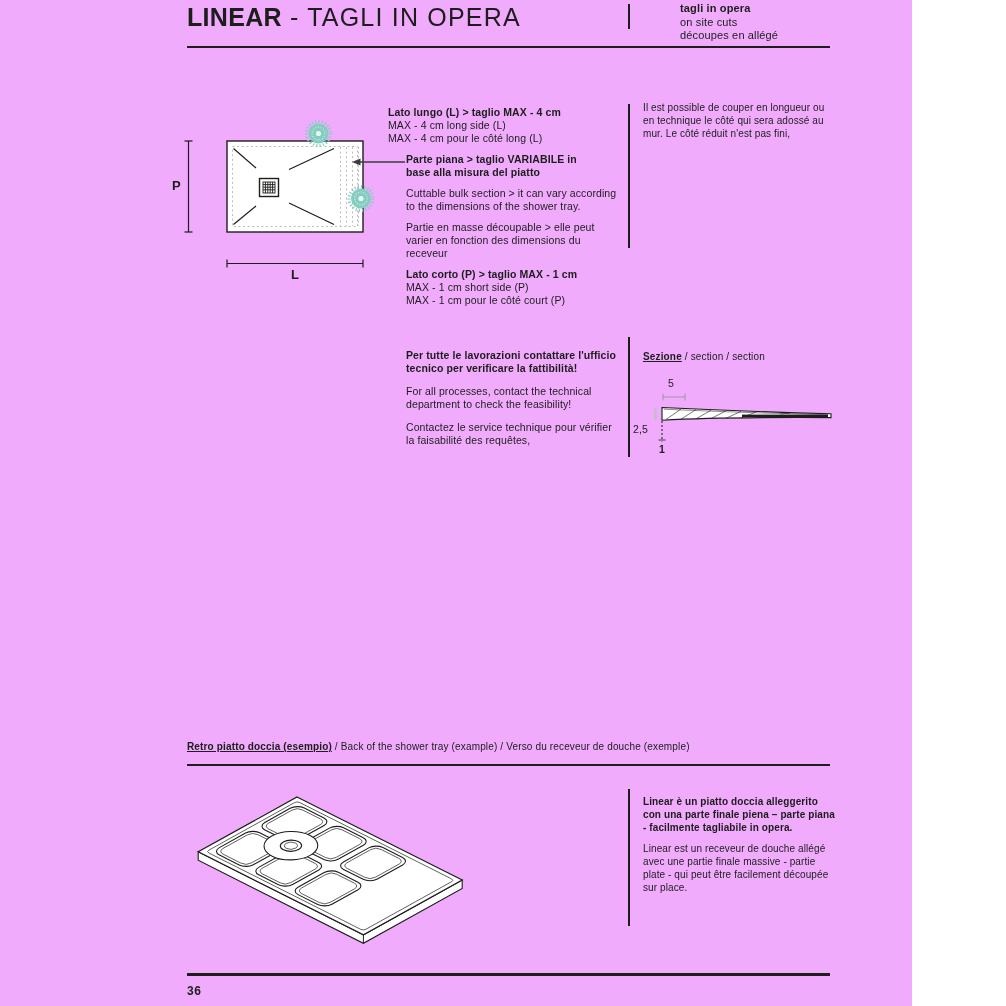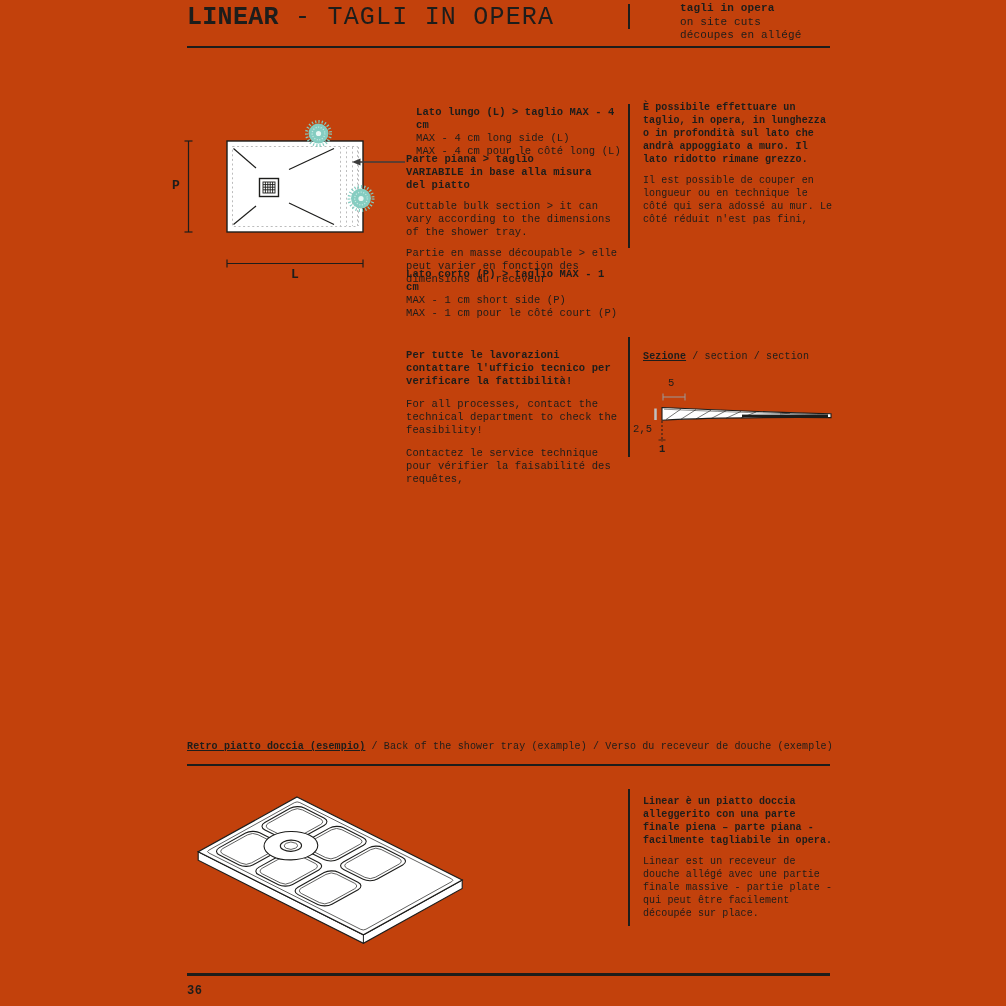--- a/index.html
+++ b/index.html
@@ -1,17 +1,17 @@
 <!DOCTYPE html>
 <html><head>
 <meta charset="utf-8">
 <style>
   html,body{margin:0;padding:0;background:#ffffff;}
-  .page{position:relative;width:1006px;height:1006px;background:#c2410c;
-        font-family:Liberation Mono, monospace;color:#1d1d1b;overflow:hidden;}
+  .page{position:relative;width:912px;height:1006px;background:#f0abfc;
+        font-family:Liberation Sans, sans-serif;color:#1d1d1b;overflow:hidden;}
   .abs{position:absolute;}
   .title{font-size:25px;letter-spacing:.3px;white-space:nowrap;}
   .title .tb{font-weight:800;}
   .title .tr{font-weight:400;letter-spacing:1.2px;}
   .langs{font-size:11px;line-height:13.5px;letter-spacing:.15px;}
   .vline{background:#1d1d1b;width:2px;}
   .hrule{background:#1d1d1b;height:2px;}
   .hrule.thin{height:1.5px;}
   .hrule.thick{height:2.5px;}
   .col{font-size:10.5px;line-height:13px;letter-spacing:.1px;}
@@ -103,21 +103,21 @@
 
     <g stroke="#1d1d1b" stroke-width="1.2">
       <line x1="227" y1="263.5" x2="363" y2="263.5"></line>
       <line x1="227" y1="259.5" x2="227" y2="267.5"></line>
       <line x1="363" y1="259.5" x2="363" y2="267.5"></line>
     </g>
   </svg>
   <div class="abs dim" style="left:172px;top:178px;">P</div>
   <div class="abs dim" style="left:291px;top:267px;">L</div>
 
-  <div class="abs col" style="left:416px;top:106px;width:215px;">
+  <div class="abs col" style="left:388px;top:106px;width:215px;">
     <div class="b">Lato lungo (L) &gt; taglio MAX - 4 cm</div>
     <div>MAX - 4 cm long side (L)</div>
     <div>MAX - 4 cm pour le côté long (L)</div>
   </div>
 
   <div class="abs col" style="left:406px;top:153px;width:215px;">
     <p class="b w185">Parte piana &gt; taglio VARIABILE in base alla misura del piatto</p>
     <p>Cuttable bulk section &gt; it can vary according to the dimensions of the shower tray.</p>
     <p>Partie en masse découpable &gt; elle peut varier en fonction des dimensions du receveur</p>
   </div>
@@ -129,21 +129,20 @@
   </div>
 
   <div class="abs col g10" style="left:406px;top:349px;width:215px;">
     <p class="b">Per tutte le lavorazioni contattare l'ufficio tecnico per verificare la fattibilità!</p>
     <p>For all processes, contact the technical department to check the feasibility!</p>
     <p>Contactez le service technique pour vérifier la faisabilité des requêtes,</p>
   </div>
 
   <div class="abs vline" style="left:628px;top:104px;height:144px;width:1.5px;"></div>
   <div class="abs col" style="left:643px;top:101px;width:193px;font-size:10px;">
-    <p class="b">È possibile effettuare un taglio, in opera, in lunghezza o in profondità sul lato che andrà appoggiato a muro. Il lato ridotto rimane grezzo.</p>
     <p>Il est possible de couper en longueur ou en technique le côté qui sera adossé au mur. Le côté réduit n'est pas fini,</p>
   </div>
 
   <div class="abs vline" style="left:628px;top:337px;height:120px;width:1.5px;"></div>
   <div class="abs heading" style="left:643px;top:351px;">
     <span class="hb">Sezione</span><span> / section / section</span>
   </div>
   <svg class="abs" style="left:630px;top:372px;" width="210" height="88" viewBox="630 372 210 88">
 
     <g stroke="#9a9a9a" stroke-width="1">

